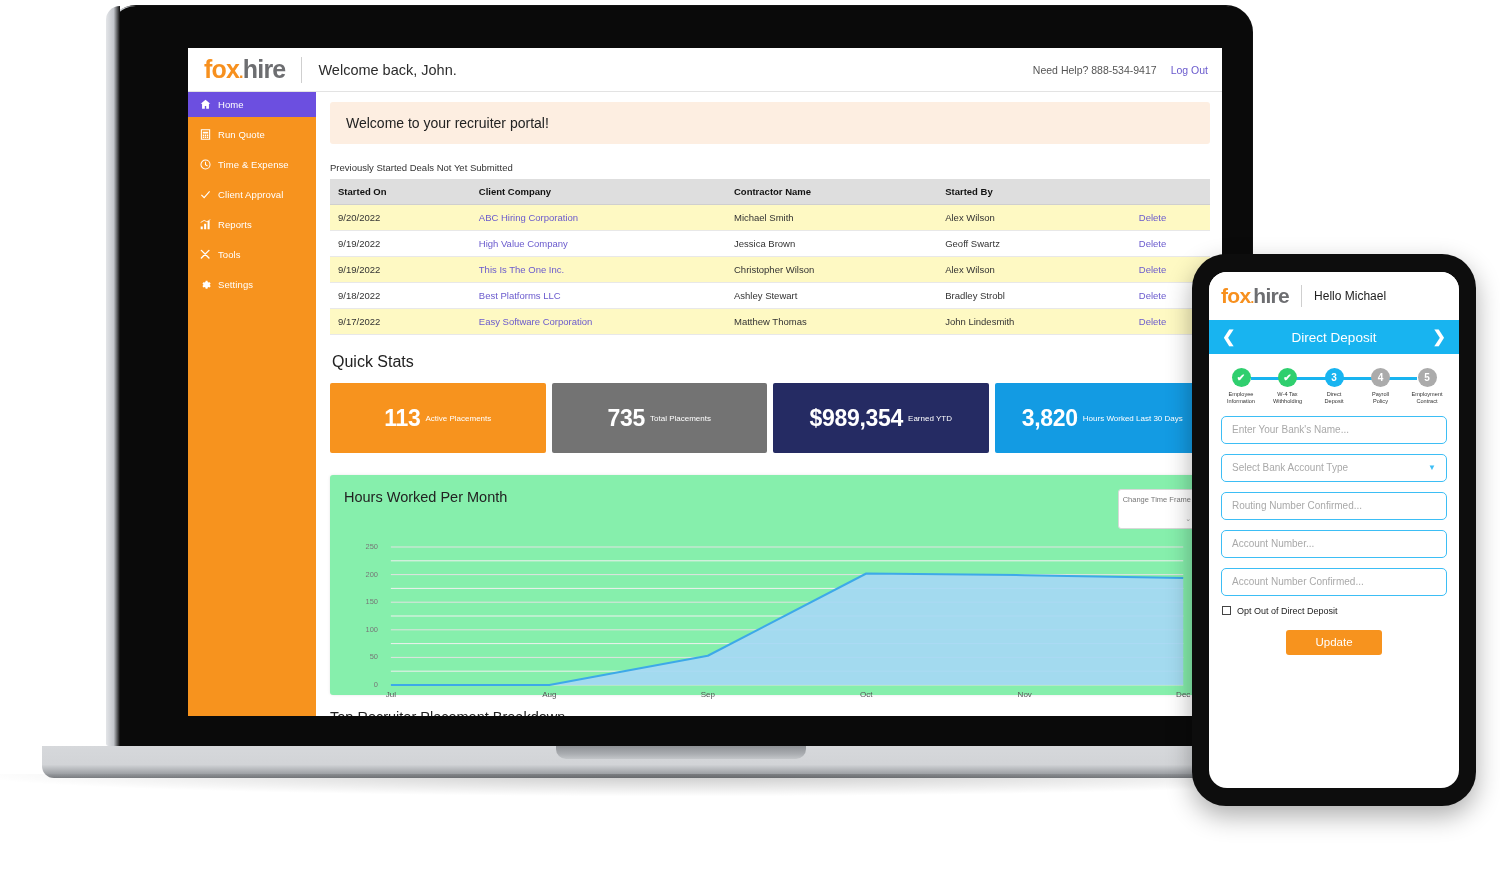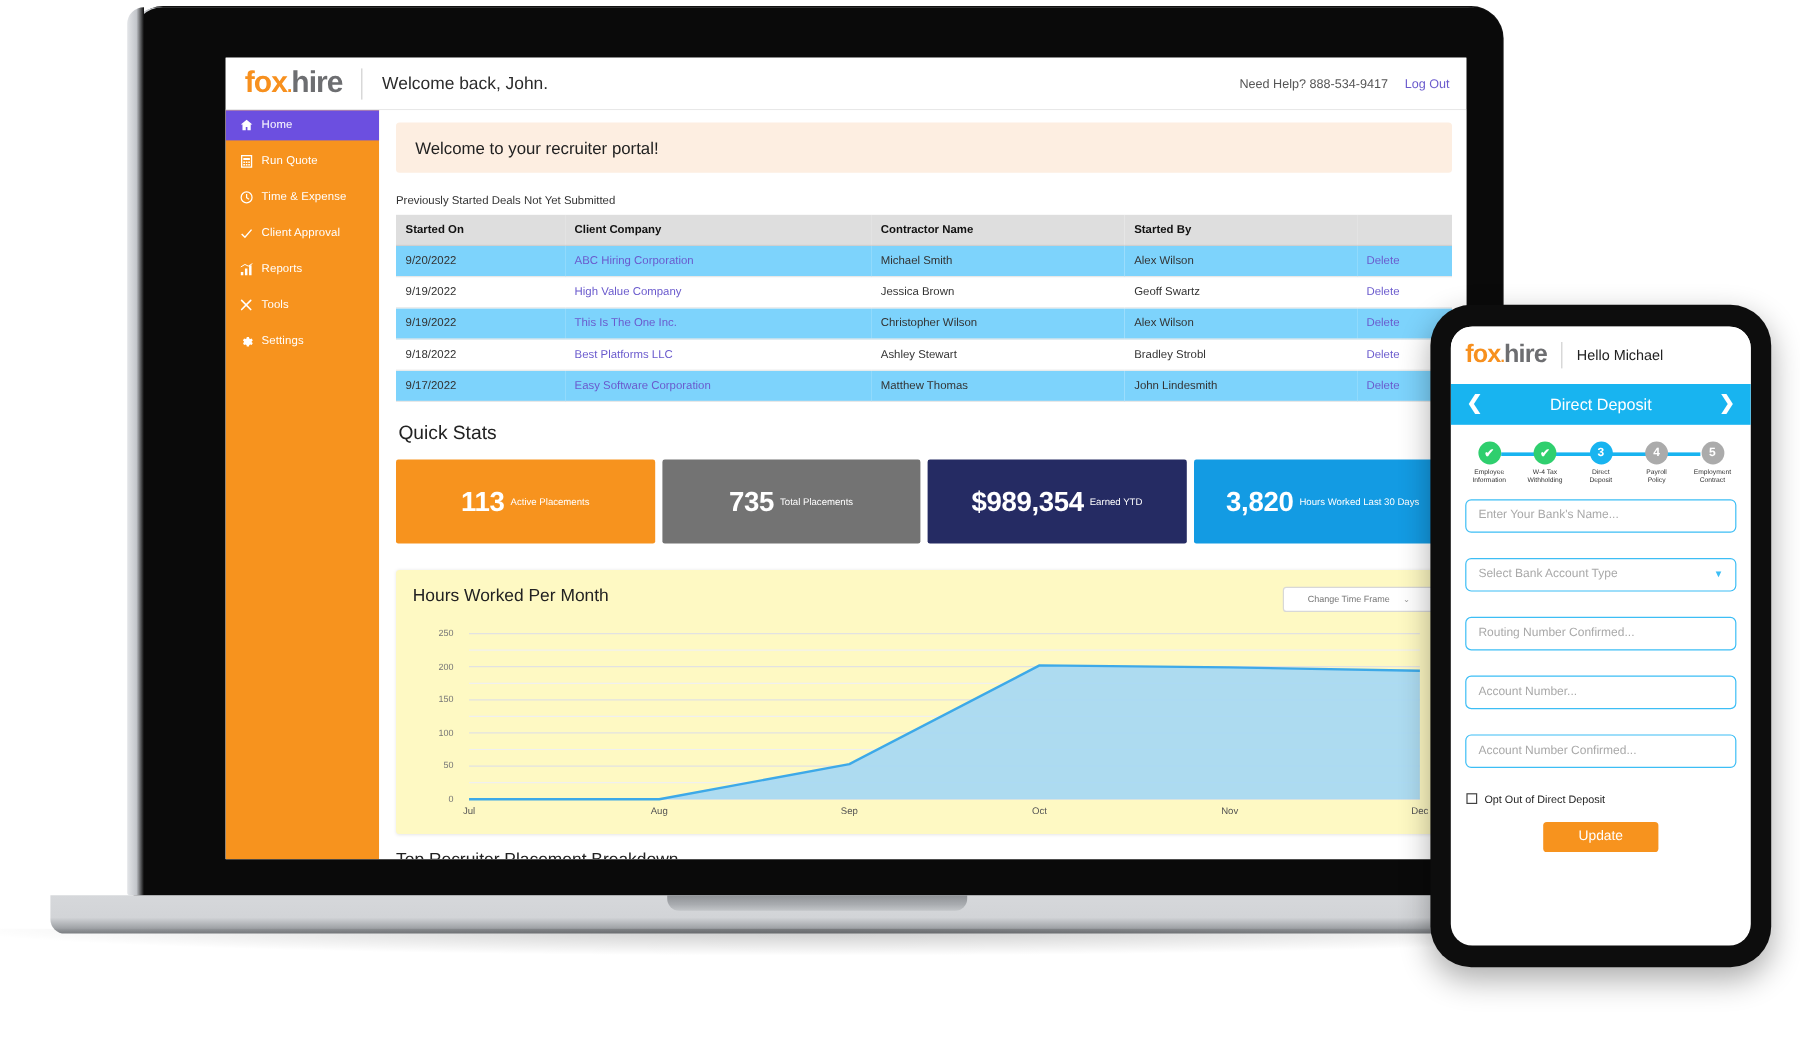--- a/index.html
+++ b/index.html
@@ -84,48 +84,48 @@
   .subtle-label { font-size:9.5px; color:#333; margin-bottom:6px; }
 
   table.deals { width:100%; border-collapse:collapse; font-size:9.5px; }
   table.deals thead th {
     background:#dedede; color:#111; font-weight:bold;
     text-align:left; padding:7px 8px; font-size:9.5px;
     border-bottom:1px solid #cfcfcf;
   }
   table.deals tbody td {
     padding:7px 8px; border-bottom:1px solid #e8e8e8; color:#333;
-    background:#7dd3fc;
+    background:#fef9c3;
   }
   table.deals tbody tr:nth-child(even) td { background:#ffffff; }
   table.deals a.company { color:#6a5acd; text-decoration:none; }
   table.deals a.del { color:#6a5acd; text-decoration:none; }
   .col-date{width:16%;} .col-co{width:29%;} .col-ct{width:24%;} .col-by{width:22%;} .col-ac{width:9%;}
 
   .quick-stats-title { font-size:16px; color:#222; margin:18px 0 12px 2px; }
   .stats-row { display:flex; gap:6px; }
   .stat {
     flex:1; height:70px; border-radius:2px; color:#fff;
     display:flex; flex-direction:row; align-items:center; justify-content:center; gap:5px;
   }
   .stat .num { font-size:23px; font-weight:bold; letter-spacing:-0.3px; }
   .stat .lbl { font-size:8px; }
 
   
   .chart-card {
-    margin-top:22px; background:#fef9c3; border-radius:3px;
+    margin-top:22px; background:#86efac; border-radius:3px;
     box-shadow:0 0 3px rgba(0,0,0,0.10); padding:14px 14px 8px 14px;
     position:relative; height:220px;
   }
   .chart-head { display:flex; align-items:flex-start; }
   .chart-title { font-size:14.5px; color:#222; }
   .timeframe {
     margin-left:auto; border:1px solid #d8d8d8; border-radius:3px;
     background:#fff; font-size:7.5px; color:#777;
-    padding:5px 20px; display:flex; align-items:flex-end; gap:11px;
+    padding:5px 4px; display:flex; align-items:flex-end; gap:11px;flex-direction:column;
   }
   .timeframe .chev { font-size:7px; color:#999; }
   .chart-area { position:relative; height:172px; margin-top:8px; }
   .chart-svg { position:absolute; left:0; top:0; width:100%; height:100%; }
   .ylab { position:absolute; font-size:7.5px; color:#777; text-align:right; width:26px; }
   .xlab { position:absolute; font-size:8px; color:#555; transform:translateX(-50%); }
 
   .cut-heading {
     margin-top:14px; font-size:14.5px; color:#222; overflow:hidden; height:10px;
   }
@@ -163,21 +163,21 @@
   }
   .step.done .circ { background:#2FCF6E; }
   .step.current .circ { background:#18B4F0; }
   .step.todo .circ { background:#ABABAB; }
   .step .stxt { margin-top:4px; font-size:5.6px; color:#333; line-height:1.25; }
 
   .ph-form { padding:7px 12px 0 12px; }
   .pfield {
     height:28px; border:1.6px solid #3DBEF5; border-radius:5px;
     display:flex; align-items:center; padding:0 10px;
-    font-size:10px; color:#a9a9a9; margin-bottom:21px;
+    font-size:10px; color:#a9a9a9; margin-bottom:10px;
     background:#fff;
   }
   .pfield .caret { margin-left:auto; color:#3DBEF5; font-size:8px; }
   .optrow { display:flex; align-items:center; gap:6px; margin:4px 0 0 1px; }
   .cbox { width:9px; height:9px; border:1.3px solid #444; background:#fff; }
   .optrow span { font-size:9px; color:#222; }
   .update-btn {
     display:block; margin:14px auto 0 auto; width:96px; height:25px;
     background:#F7931E; color:#fff; border:none; border-radius:3px;
     font-size:11.5px; font-family:"Liberation Sans", sans-serif; cursor:pointer;

